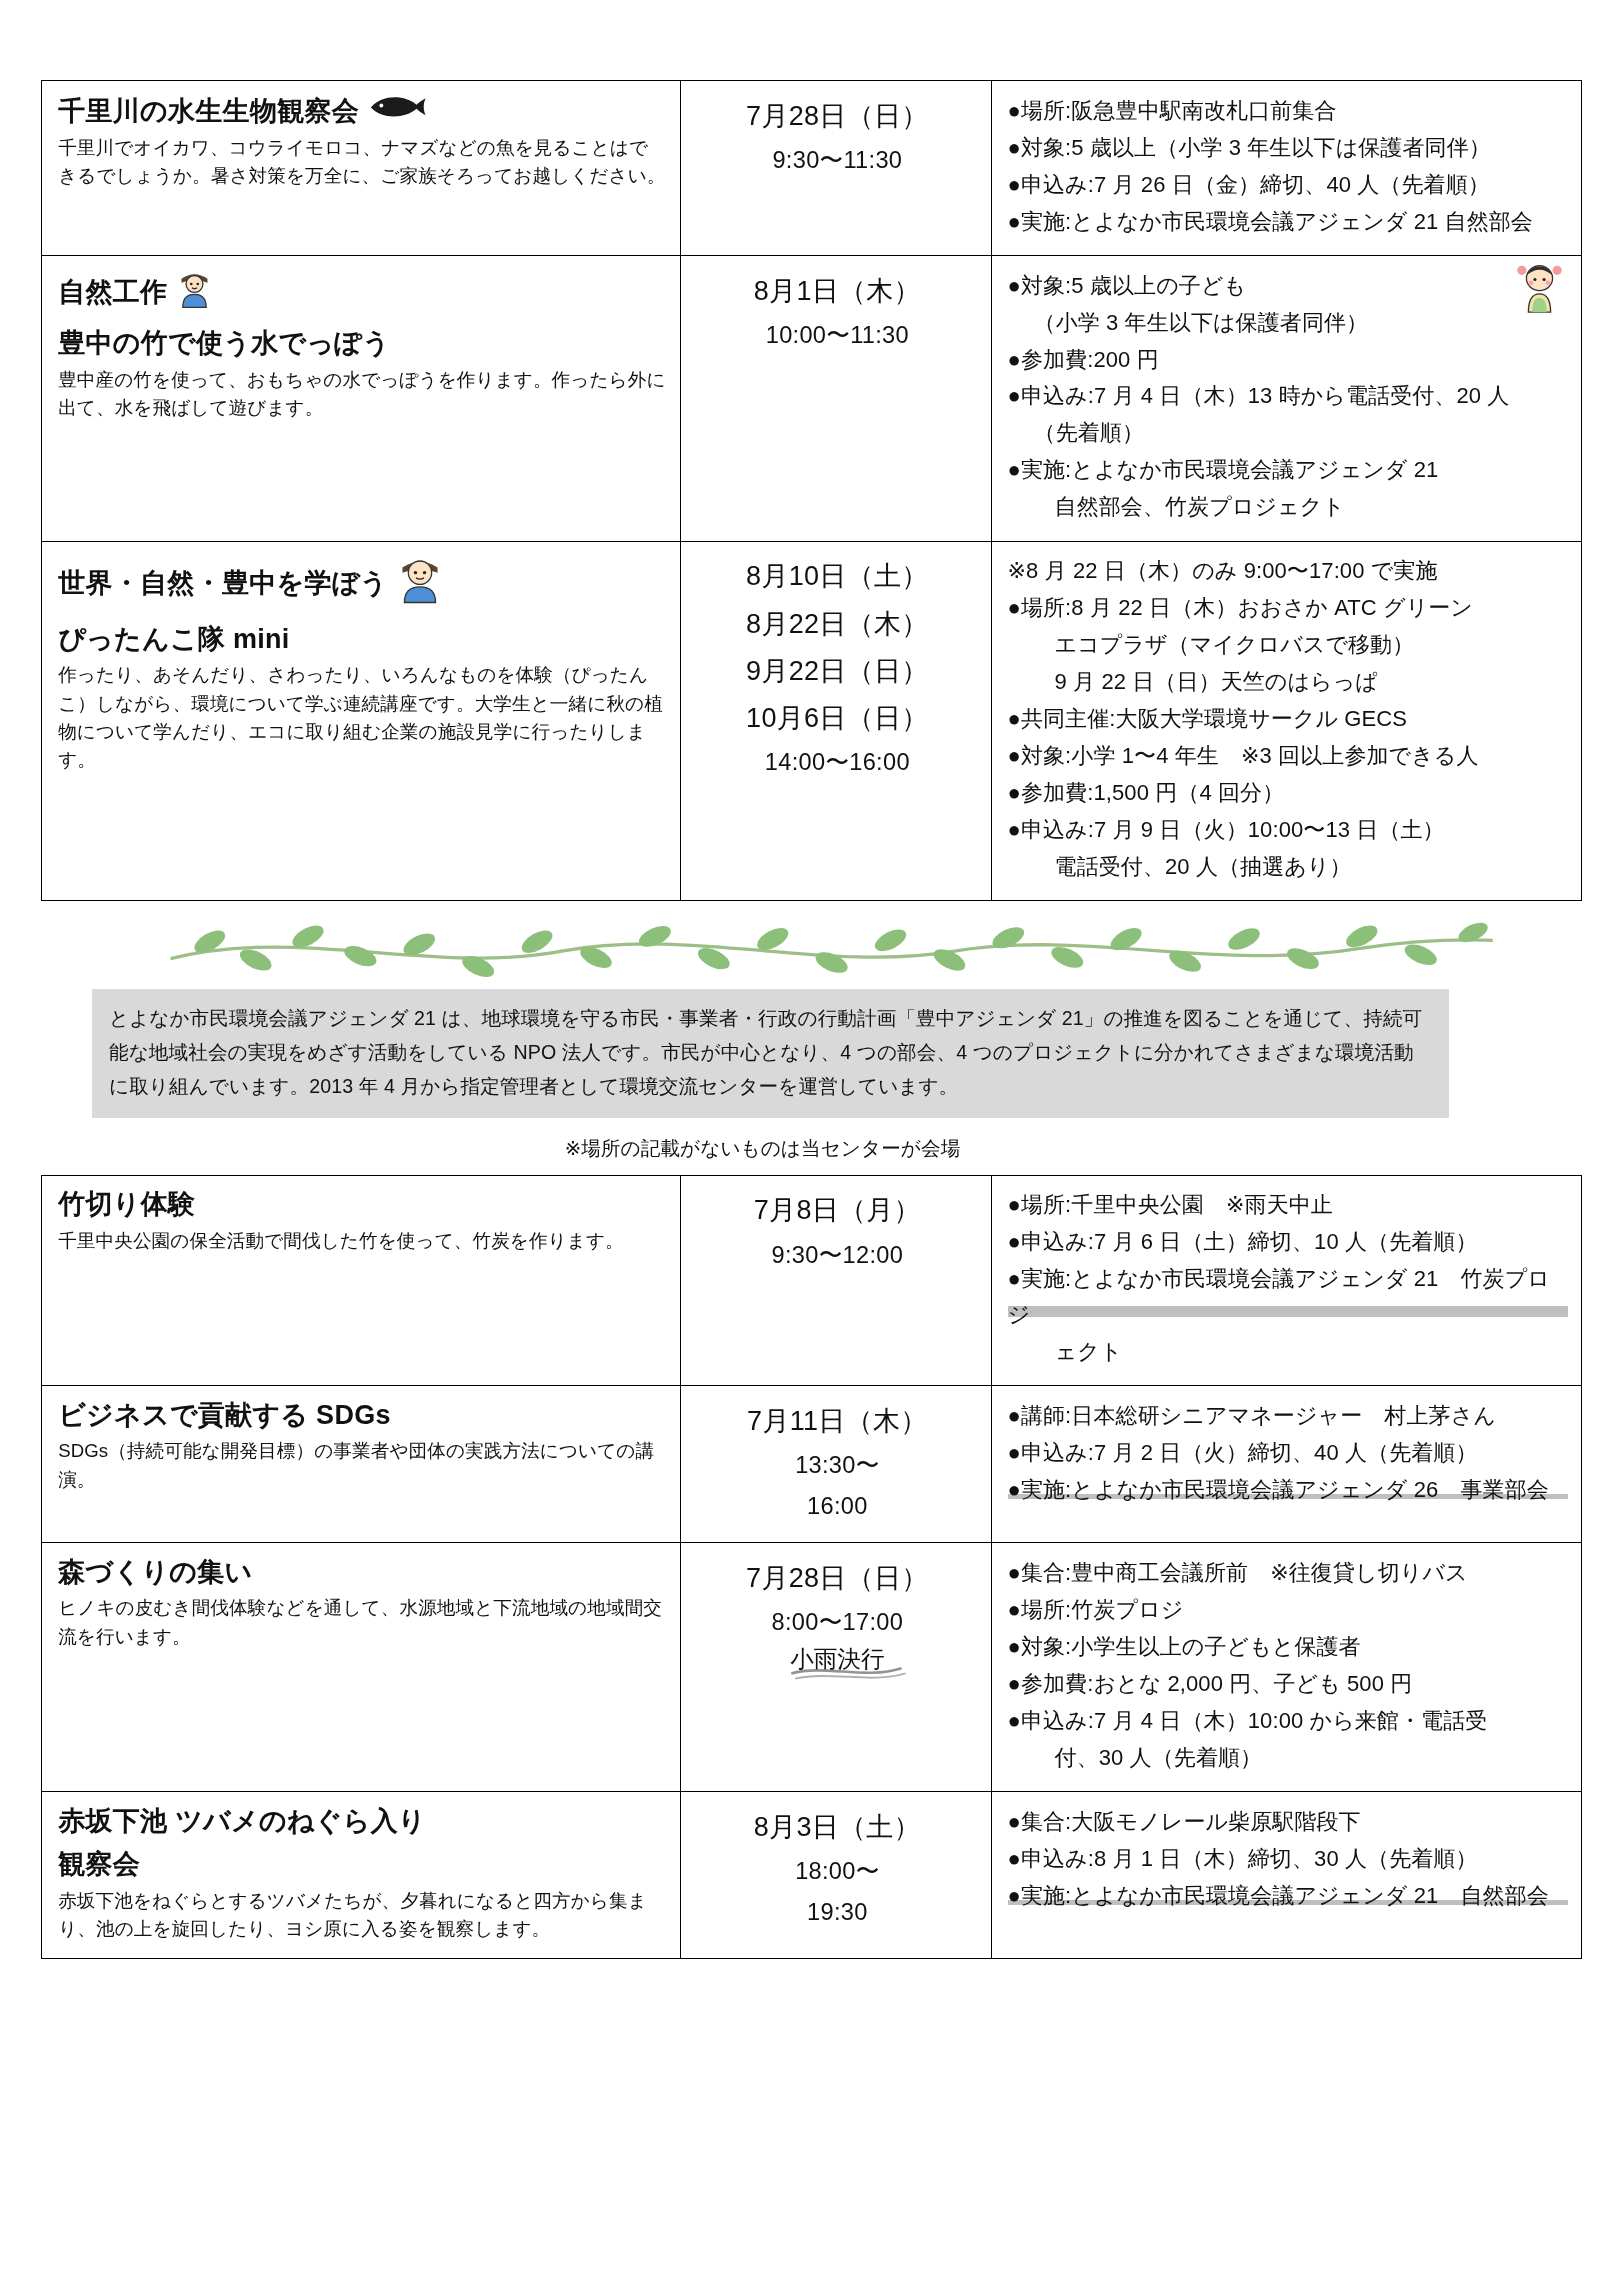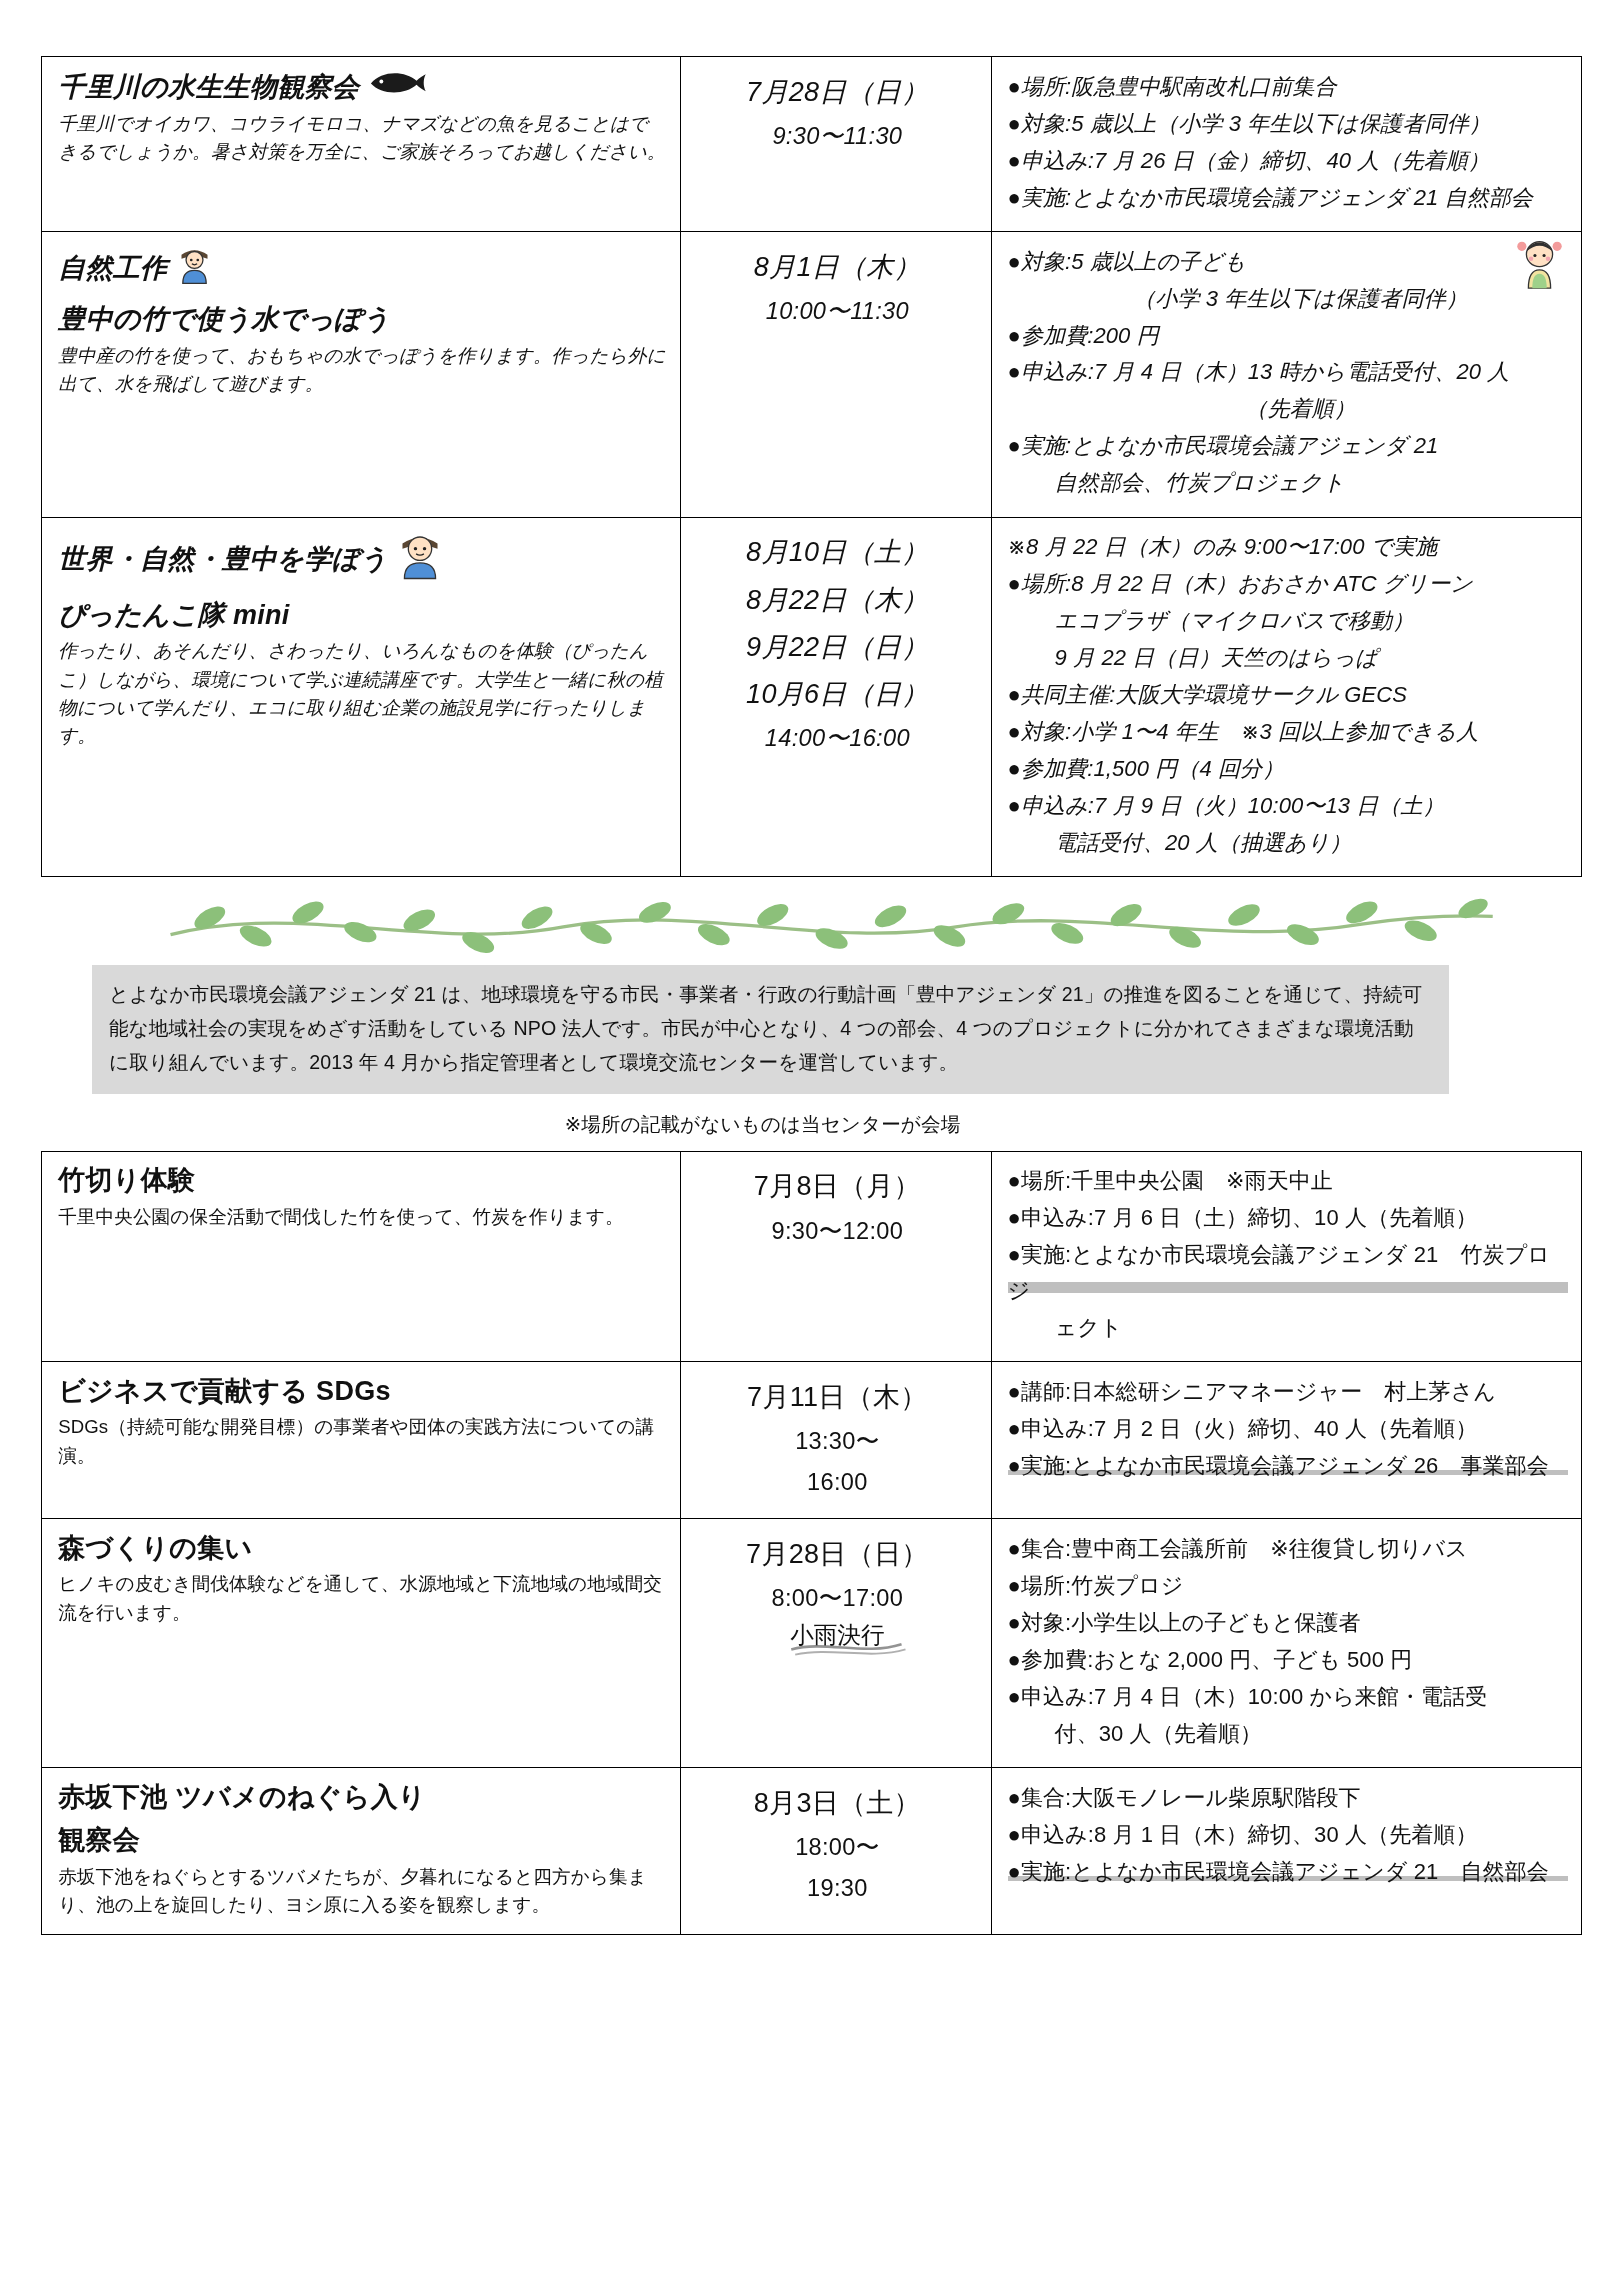--- a/index.html
+++ b/index.html
@@ -88,21 +88,20 @@
     font-size: 22px;
     line-height: 1.62;
     letter-spacing: 0.1px;
   }
   .info-list li {
     margin: 0 0 1.3px 0;
     text-indent: 0;
   }
   .info-list li.indent {
     padding-left: 26px;
-    text-align: center;
   }
   .info-list li.indent2 {
     padding-left: 47px;
   }
 
   
   .vine {
     width: 1440px;
     height: 79px;
     margin: 9.2px auto 0 auto;
@@ -160,21 +159,21 @@
     background: linear-gradient(transparent 62%, #bfbfbf 62%, #bfbfbf 78%, transparent 78%);
   }
 
   .sec2 { margin-top: 0; }
 </style>
 </head>
 <body>
 
 <div class="page">
 
-  <table class="evt-table" style="margin-top:56px;font-style:italic;">
+  <table class="evt-table" style="margin-top:80px;">
     <tbody>
 
       <tr>
         <td class="col-title">
           <div class="evt-title">
             <span>千里川の水生生物観察会</span>
             <span class="icon-fish">
               <svg width="60" height="27.5" viewBox="0 0 92 42">
                 <path d="M6 22 C22 2, 58 2, 76 18 C80 14, 86 10, 90 8 C86 16, 86 26, 90 34 C86 32, 80 28, 76 24 C58 40, 22 40, 6 22 Z" fill="#1b1b1b"></path>
                 <circle cx="22" cy="19" r="3" fill="#ffffff"></circle>

